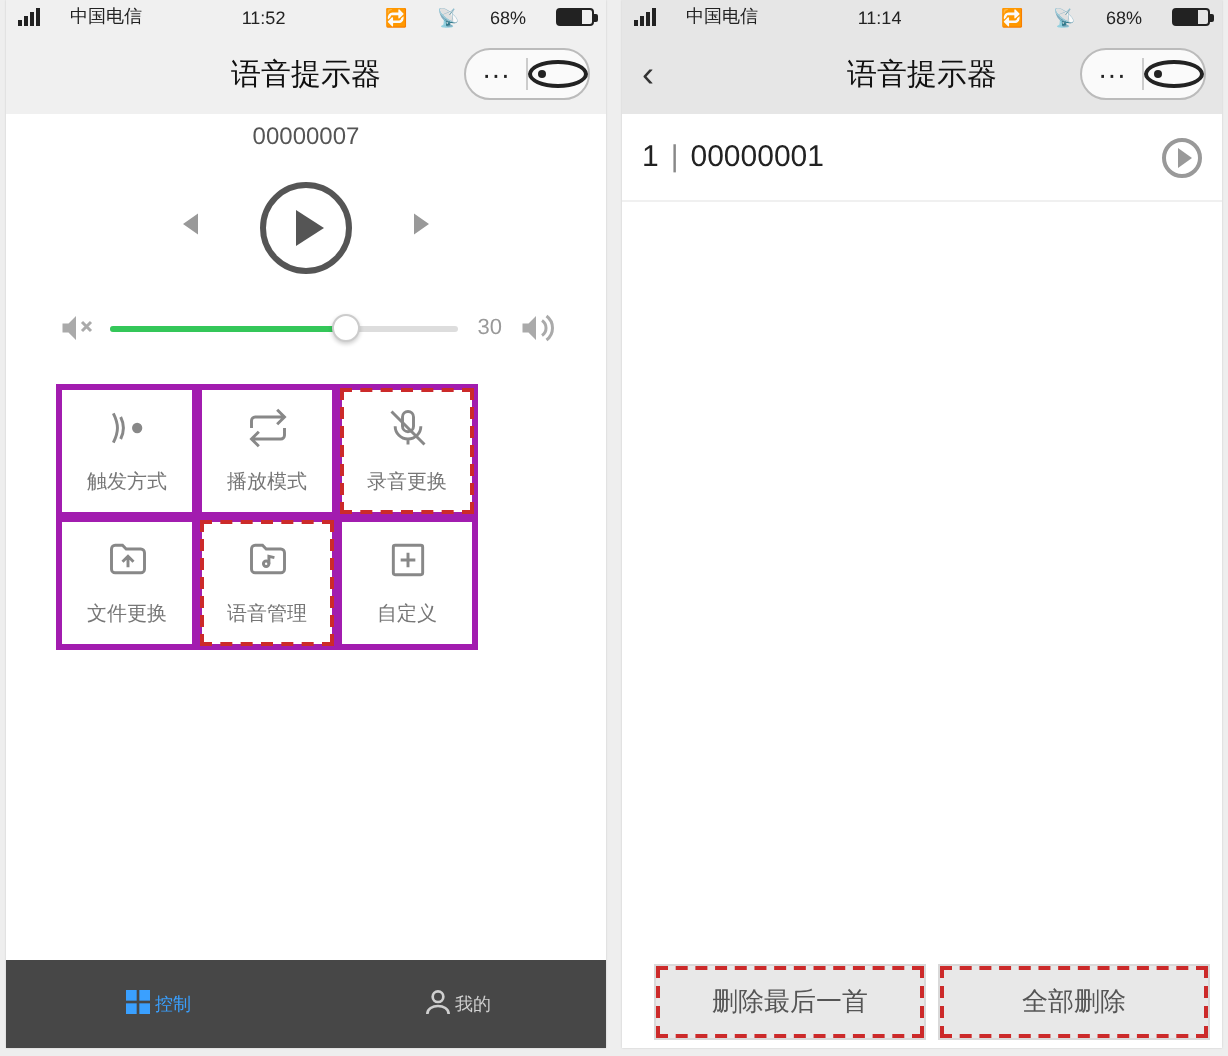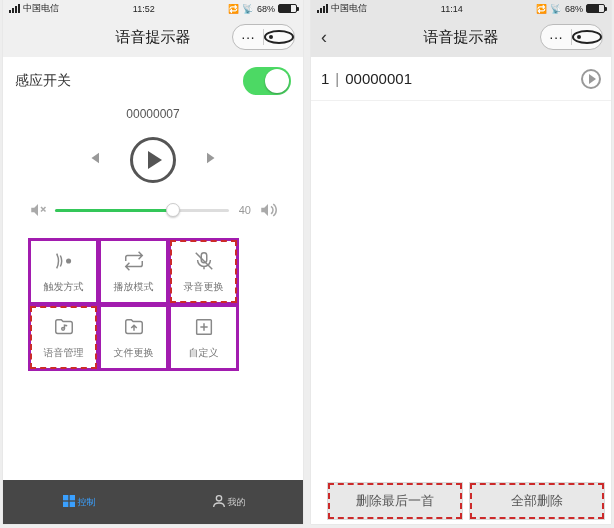--- a/index.html
+++ b/index.html
@@ -5,21 +5,21 @@
   * { box-sizing: border-box; margin: 0; padding: 0; }
   body { background: #f5f5f5; font-family: -apple-system, "Helvetica Neue", Arial, sans-serif; }
   .canvas { width: 614px; height: 528px; position: relative; background: #eee; }
   .phone { position: absolute; top: 0; width: 300px; height: 524px; background: #fff; display: flex; flex-direction: column; box-shadow: 0 0 1px rgba(0,0,0,.15); }
   .phone.left { left: 3px; }
   .phone.right { left: 311px; }
 
   
   .status { height: 17px; background: #f0f0f0; display: flex; align-items: center; justify-content: space-between; padding: 0 6px; font-size: 9px; color: #222; }
   .phone.right .status { background: #e6e6e6; }
-  .status .sb-left, .status .sb-right { display: flex; align-items: center; gap: 3px; }
+  .status .sb-left, .status .sb-right { display: flex; align-items: center; gap: 15px; }
   .sig { display: flex; gap: 1px; align-items: flex-end; }
   .sig span { width: 2px; background: #222; display: inline-block; }
   .sig span:nth-child(1){height:3px}.sig span:nth-child(2){height:5px}.sig span:nth-child(3){height:7px}.sig span:nth-child(4){height:9px}
   .batt { width: 19px; height: 9px; border: 1px solid #222; border-radius: 2px; position: relative; }
   .batt::after { content:""; position:absolute; right:-3px; top:2px; width:2px; height:4px; background:#222; border-radius:0 1px 1px 0;}
   .batt .fill { height:100%; width:68%; background:#222; }
 
   
   .hdr { height: 40px; background: #f0f0f0; display: flex; align-items: center; justify-content: center; position: relative; }
   .phone.right .hdr { background: #e6e6e6; }
@@ -97,24 +97,20 @@
       <div class="title">语音提示器</div>
       <div class="capsule">
         <div>···</div>
         <div class="sep"></div>
         <div>
             <div class="target"></div>
           </div>
       </div>
     </div>
 
-    <div class="row-switch">
-      <span>感应开关</span>
-      <div class="toggle"></div>
-    </div>
 
     <div class="track-num">00000007</div>
 
     <div class="player">
       <span class="skip">
         <svg width="18" height="18" viewBox="0 0 24 24" fill="none" stroke="#999" stroke-width="2.5">
             <path d="M6 5v14M20 5l-10 7 10 7V5z" fill="#999" stroke="none"></path>
           </svg>
       </span>
       <div class="play">
@@ -129,21 +125,21 @@
 
     <div class="vol">
       <svg width="18" height="18" viewBox="0 0 24 24">
           <path fill="#aaa" d="M3 9v6h4l5 5V4L7 9H3z"></path>
           <path stroke="#aaa" stroke-width="2" d="M16 8l6 6M22 8l-6 6"></path>
         </svg>
       <div class="vol-track">
         <div class="vol-fill" id="vol-fill" style="width: 68%;"></div>
         <div class="vol-thumb" id="vol-thumb" style="left: calc(68% - 7px);"></div>
       </div>
-      <span class="vol-label">40</span>
+      <span class="vol-label">30</span>
       <svg width="18" height="18" viewBox="0 0 24 24">
           <path fill="#aaa" d="M3 9v6h4l5 5V4L7 9H3z"></path>
           <path stroke="#aaa" stroke-width="2" fill="none" d="M16 7a6 6 0 010 10M19 4a10 10 0 010 16"></path>
         </svg>
     </div>
 
     <div class="grid" id="grid">
         <div class="cell">
           <span><svg width="22" height="22" viewBox="0 0 24 24" fill="none" stroke="currentColor" stroke-width="1.6">
               <path d="M4 4c3 6 3 10 0 16M8 6c2 4 2 8 0 12"></path>
@@ -157,34 +153,34 @@
             </svg></span>
           <span class="lbl">播放模式</span>
         </div>
         <div class="cell dashed">
           <span><svg width="22" height="22" viewBox="0 0 24 24" fill="none" stroke="currentColor" stroke-width="1.6">
               <rect x="9" y="3" width="6" height="11" rx="3"></rect>
               <path d="M5 11a7 7 0 0014 0M12 18v3M3 3l18 18"></path>
             </svg></span>
           <span class="lbl">录音更换</span>
         </div>
+        <div class="cell">
+          <span><svg width="22" height="22" viewBox="0 0 24 24" fill="none" stroke="currentColor" stroke-width="1.6">
+              <path d="M3 6a2 2 0 012-2h4l2 2h8a2 2 0 012 2v9a2 2 0 01-2 2H5a2 2 0 01-2-2V6z"></path>
+              <path d="M12 16v-5M9 13l3-3 3 3"></path>
+            </svg></span>
+          <span class="lbl">文件更换</span>
+        </div>
         <div class="cell dashed">
           <span><svg width="22" height="22" viewBox="0 0 24 24" fill="none" stroke="currentColor" stroke-width="1.6">
               <path d="M3 6a2 2 0 012-2h4l2 2h8a2 2 0 012 2v9a2 2 0 01-2 2H5a2 2 0 01-2-2V6z"></path>
               <circle cx="11" cy="14" r="1.5"></circle>
               <path d="M12.5 14V10l3 .7"></path>
             </svg></span>
           <span class="lbl">语音管理</span>
-        </div>
-        <div class="cell">
-          <span><svg width="22" height="22" viewBox="0 0 24 24" fill="none" stroke="currentColor" stroke-width="1.6">
-              <path d="M3 6a2 2 0 012-2h4l2 2h8a2 2 0 012 2v9a2 2 0 01-2 2H5a2 2 0 01-2-2V6z"></path>
-              <path d="M12 16v-5M9 13l3-3 3 3"></path>
-            </svg></span>
-          <span class="lbl">文件更换</span>
         </div>
         <div class="cell">
           <span><svg width="22" height="22" viewBox="0 0 24 24" fill="none" stroke="currentColor" stroke-width="1.6">
               <rect x="4" y="4" width="16" height="16" rx="1"></rect>
               <path d="M12 8v8M8 12h8"></path>
             </svg></span>
           <span class="lbl">自定义</span>
         </div>
       </div>
 

